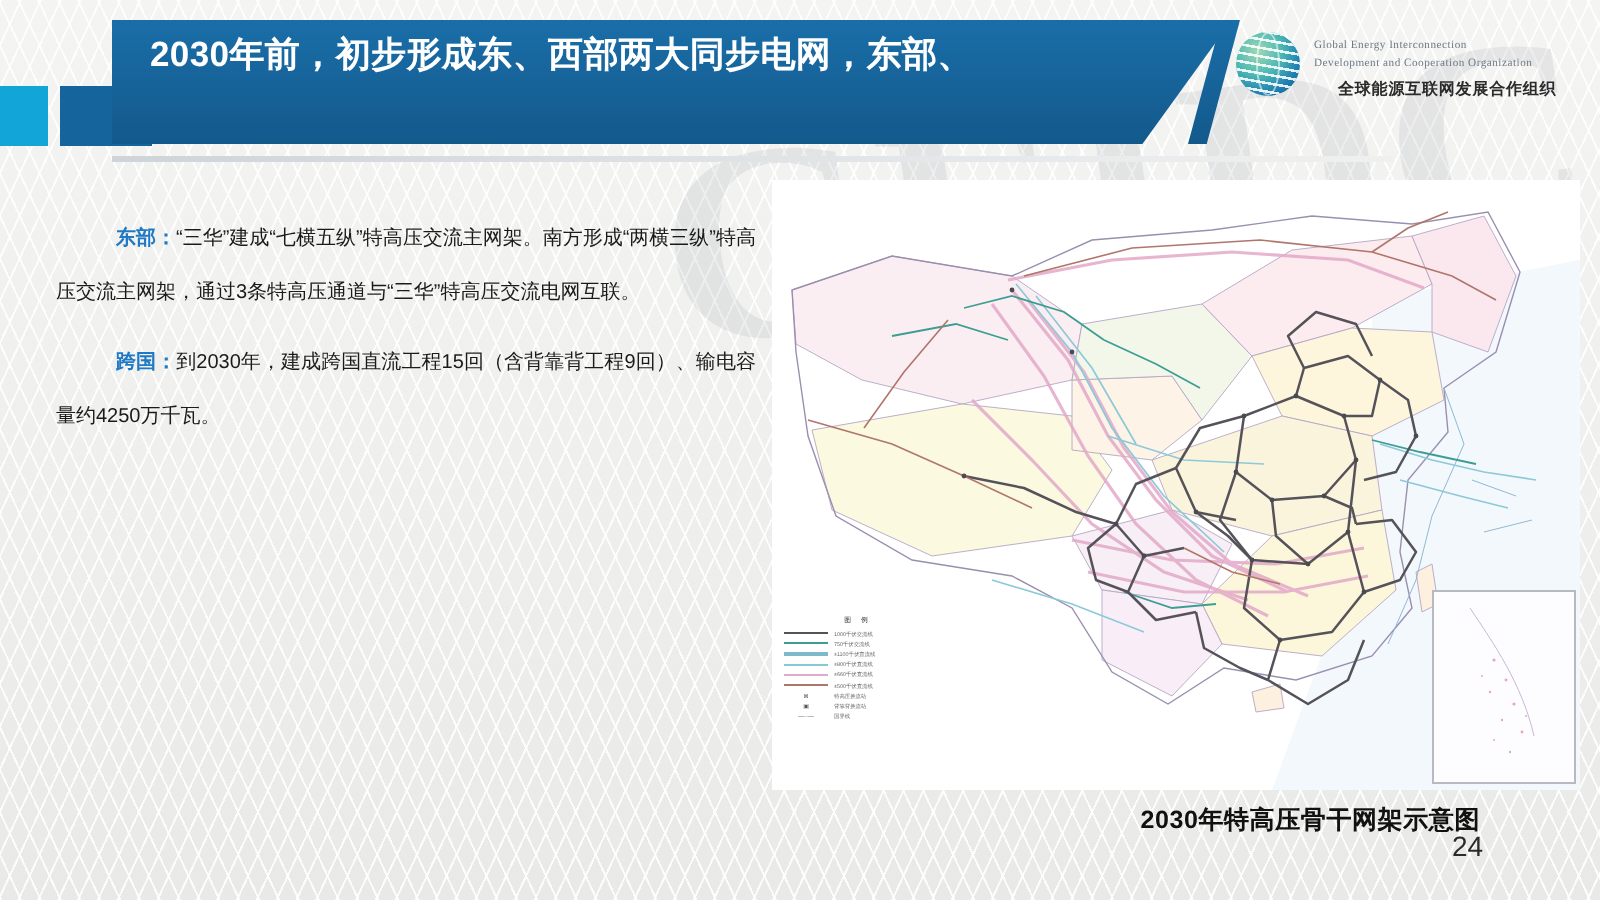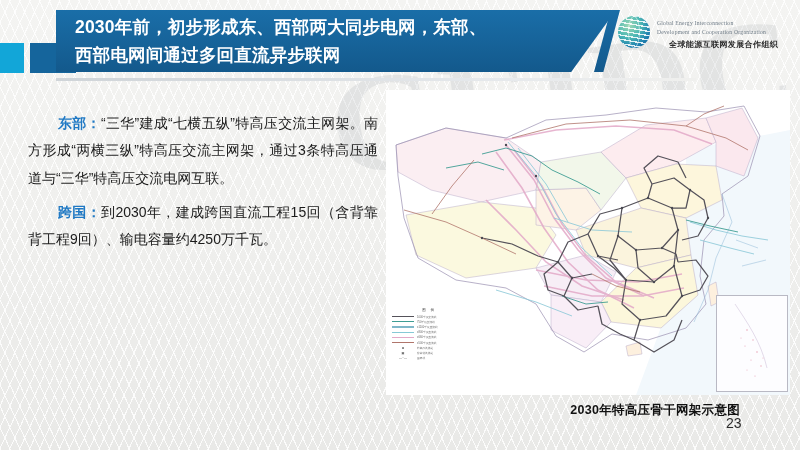--- a/index.html
+++ b/index.html
@@ -59,21 +59,21 @@
     background:repeating-linear-gradient(10deg,rgba(255,255,255,0.88) 0 1.3px, rgba(255,255,255,0) 1.3px 4.2px);}
   #globe:after{content:"";position:absolute;left:10px;top:0;width:12px;height:32px;border-radius:50%;
     border:1px solid rgba(255,255,255,0.55);box-sizing:border-box;}
   .logo-en{position:absolute;left:39px;color:#6d7a86;font-size:5.6px;letter-spacing:0.25px;white-space:nowrap;
     font-family:"Liberation Serif","DejaVu Serif",serif;}
   #logo-en1{top:8px;}
   #logo-en2{top:17px;}
   #logo-cn{position:absolute;left:51px;top:27px;color:#2b2b2b;font-size:8px;font-weight:bold;letter-spacing:0.4px;white-space:nowrap;}
   
   #text-col{position:absolute;left:28px;top:96px;width:350px;}
-  .para{font-size:14px;line-height:27.3px;color:#1b1b1b;text-align:justify;margin-bottom:2px;text-indent:30px;}
+  .para{font-size:10px;line-height:27.3px;color:#1b1b1b;text-align:justify;margin-bottom:2px;text-indent:30px;}
   .para.p2{margin-top:7px;}
   .para.p3{margin-top:7px;}
   .tag{color:#2079c4;font-weight:bold;}
   
   #map-panel{position:absolute;left:386px;top:90px;width:404px;height:305px;background:#ffffff;overflow:hidden;}
   #map-svg{position:absolute;left:0;top:0;}
   #map-caption{position:absolute;left:440px;top:402px;width:300px;text-align:right;
     font-size:12.5px;font-weight:bold;color:#111;letter-spacing:0.3px;}
   #page-num{position:absolute;left:726px;top:415px;font-size:14px;color:#2b2b2b;}
   
@@ -93,21 +93,20 @@
 
   <div id="watermark">GEIDCO</div>
 
   <div id="header">
     <div class="accent-cyan"></div>
     <div class="accent-blue"></div>
     <div id="title-banner"></div>
     <div id="title-stripe"></div>
     <div id="title-text">
       <div>2030年前，初步形成东、西部两大同步电网，东部、</div>
-      <div>西部电网间通过多回直流异步联网</div>
     </div>
     <div id="header-underline"></div>
 
     <div id="logo-block">
       <div id="globe"></div>
       <div class="logo-en" id="logo-en1">Global Energy Interconnection</div>
       <div class="logo-en" id="logo-en2">Development and Cooperation Organization</div>
       <div id="logo-cn">全球能源互联网发展合作组织</div>
     </div>
   </div>
@@ -313,15 +312,15 @@
           <circle cx="30" cy="74" r="0.5"></circle>
             <circle cx="38" cy="80" r="0.6"></circle>
           <circle cx="24" cy="42" r="0.5"></circle>
             <circle cx="46" cy="62" r="0.5"></circle>
         </g>
       </svg>
     </div>
   </div>
 
   <div id="map-caption">2030年特高压骨干网架示意图</div>
-  <div id="page-num">23</div>
+  <div id="page-num">24</div>
 
 </div>
 
 </body></html>

